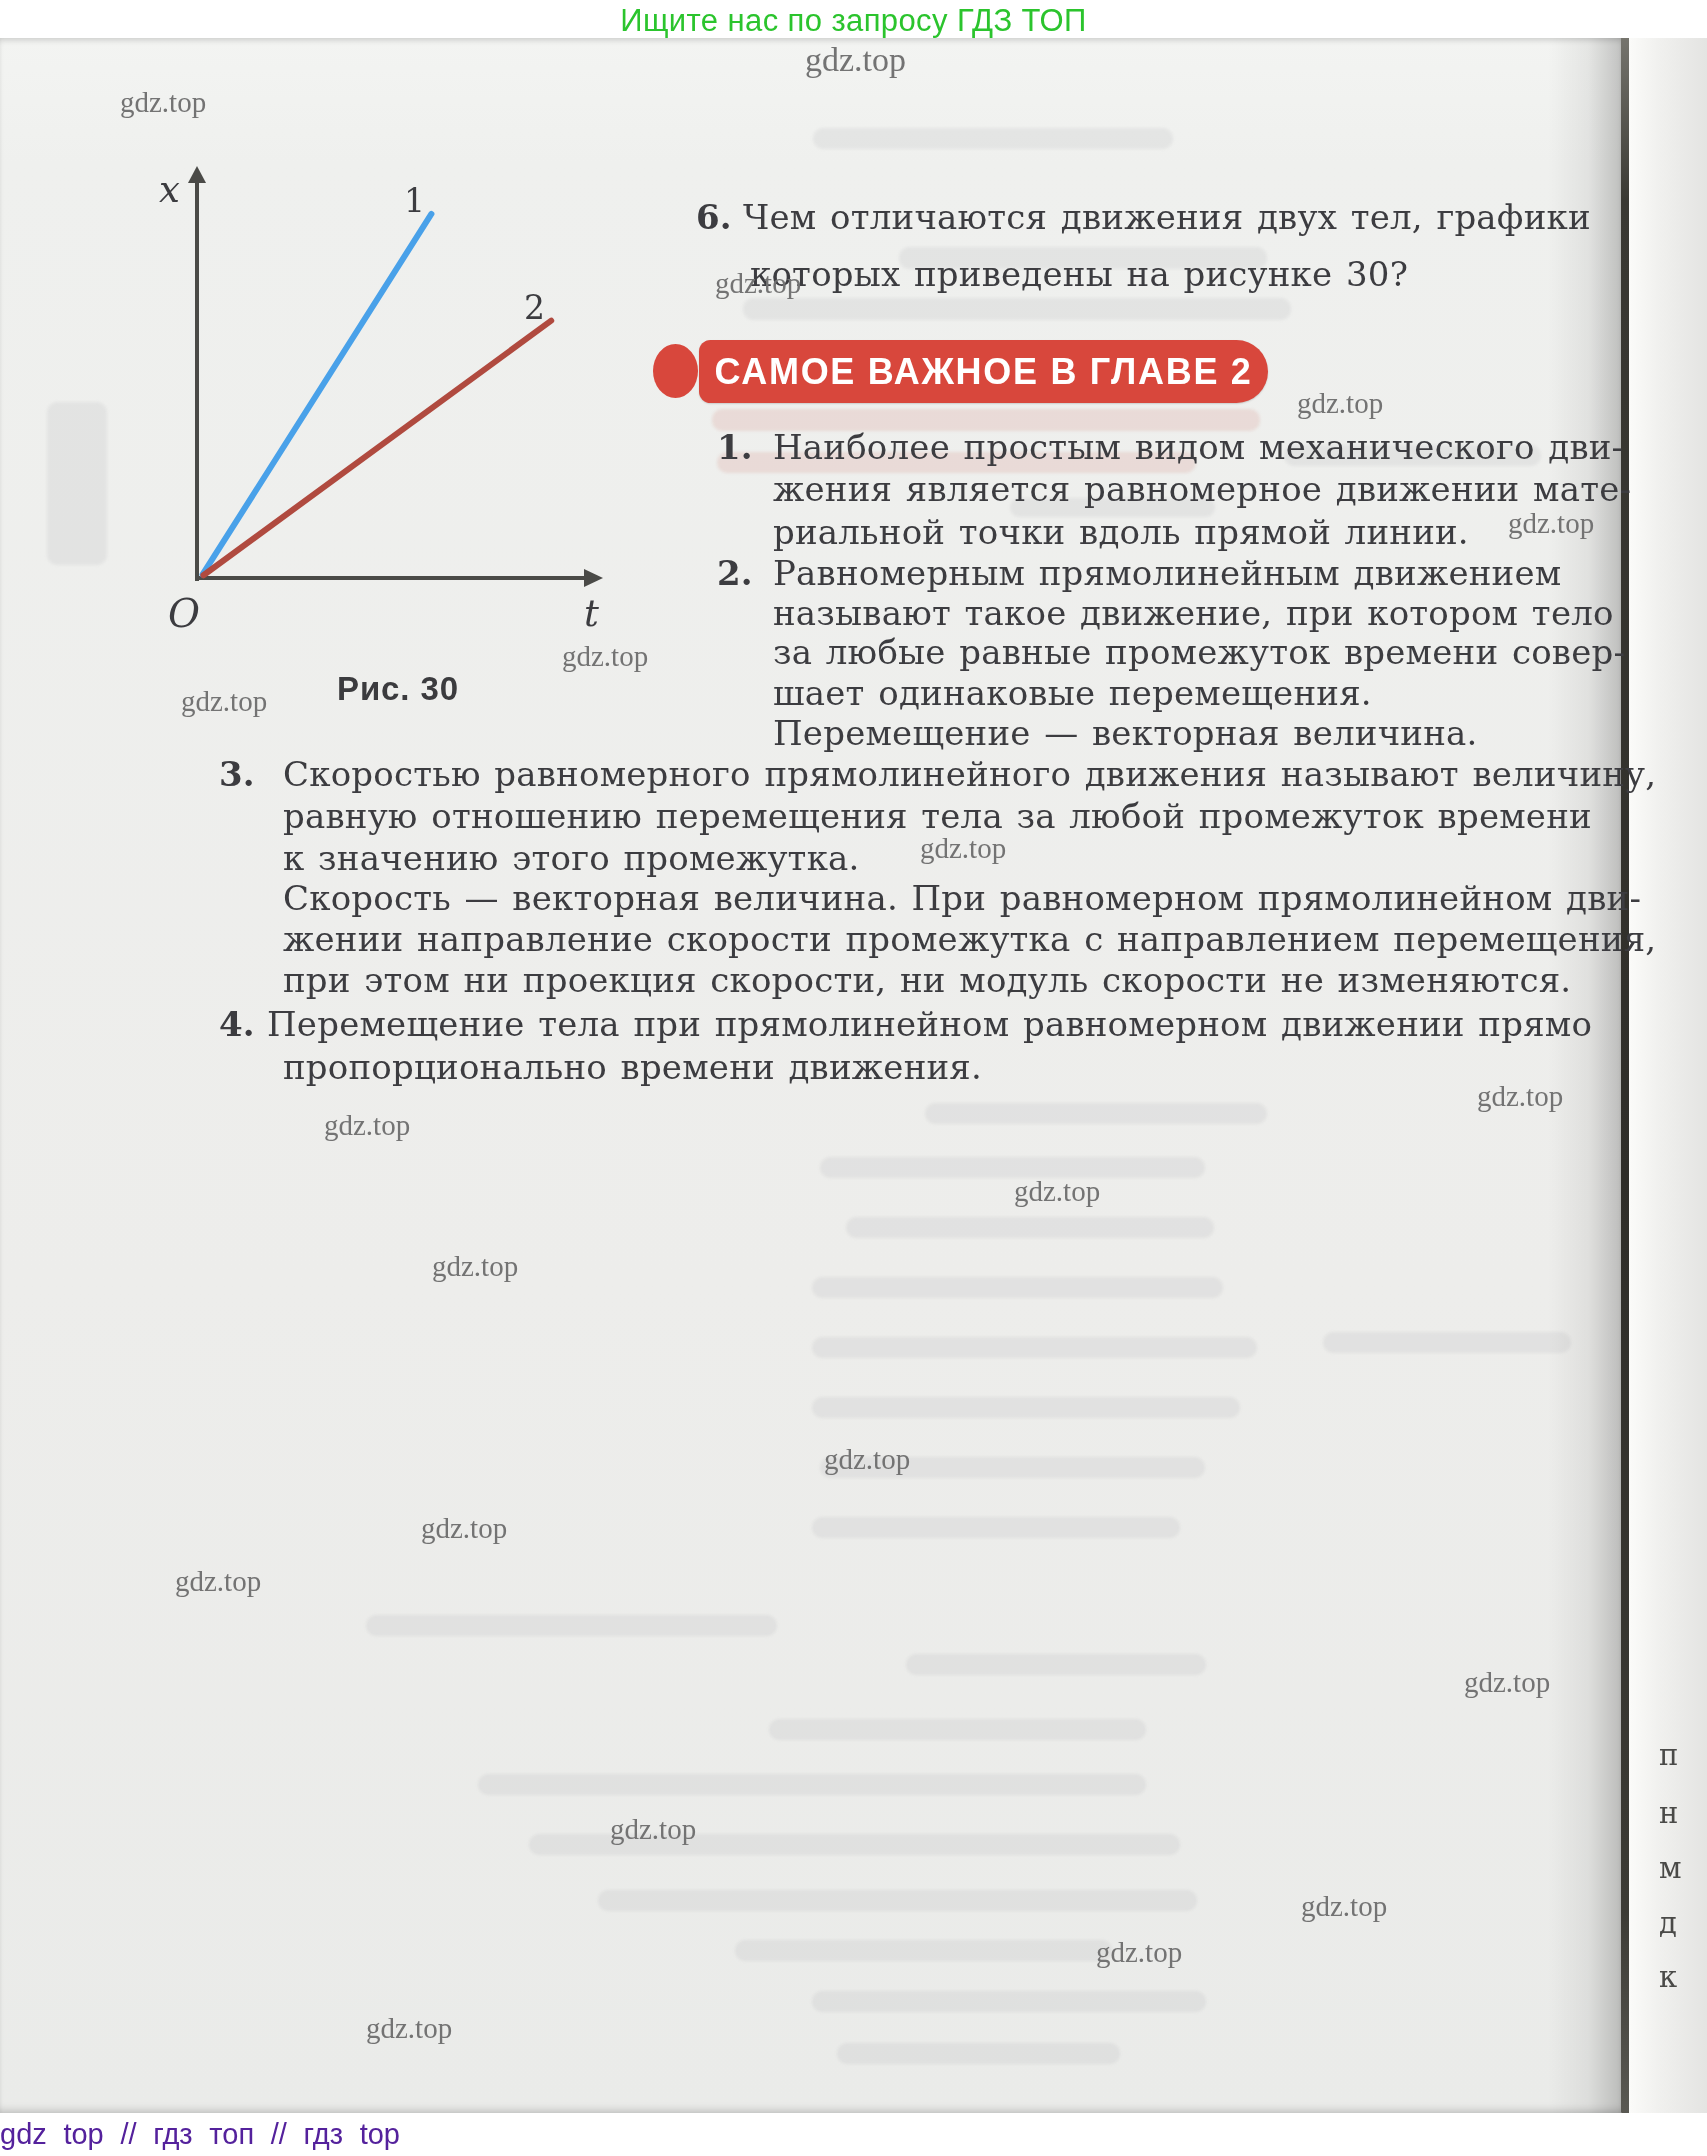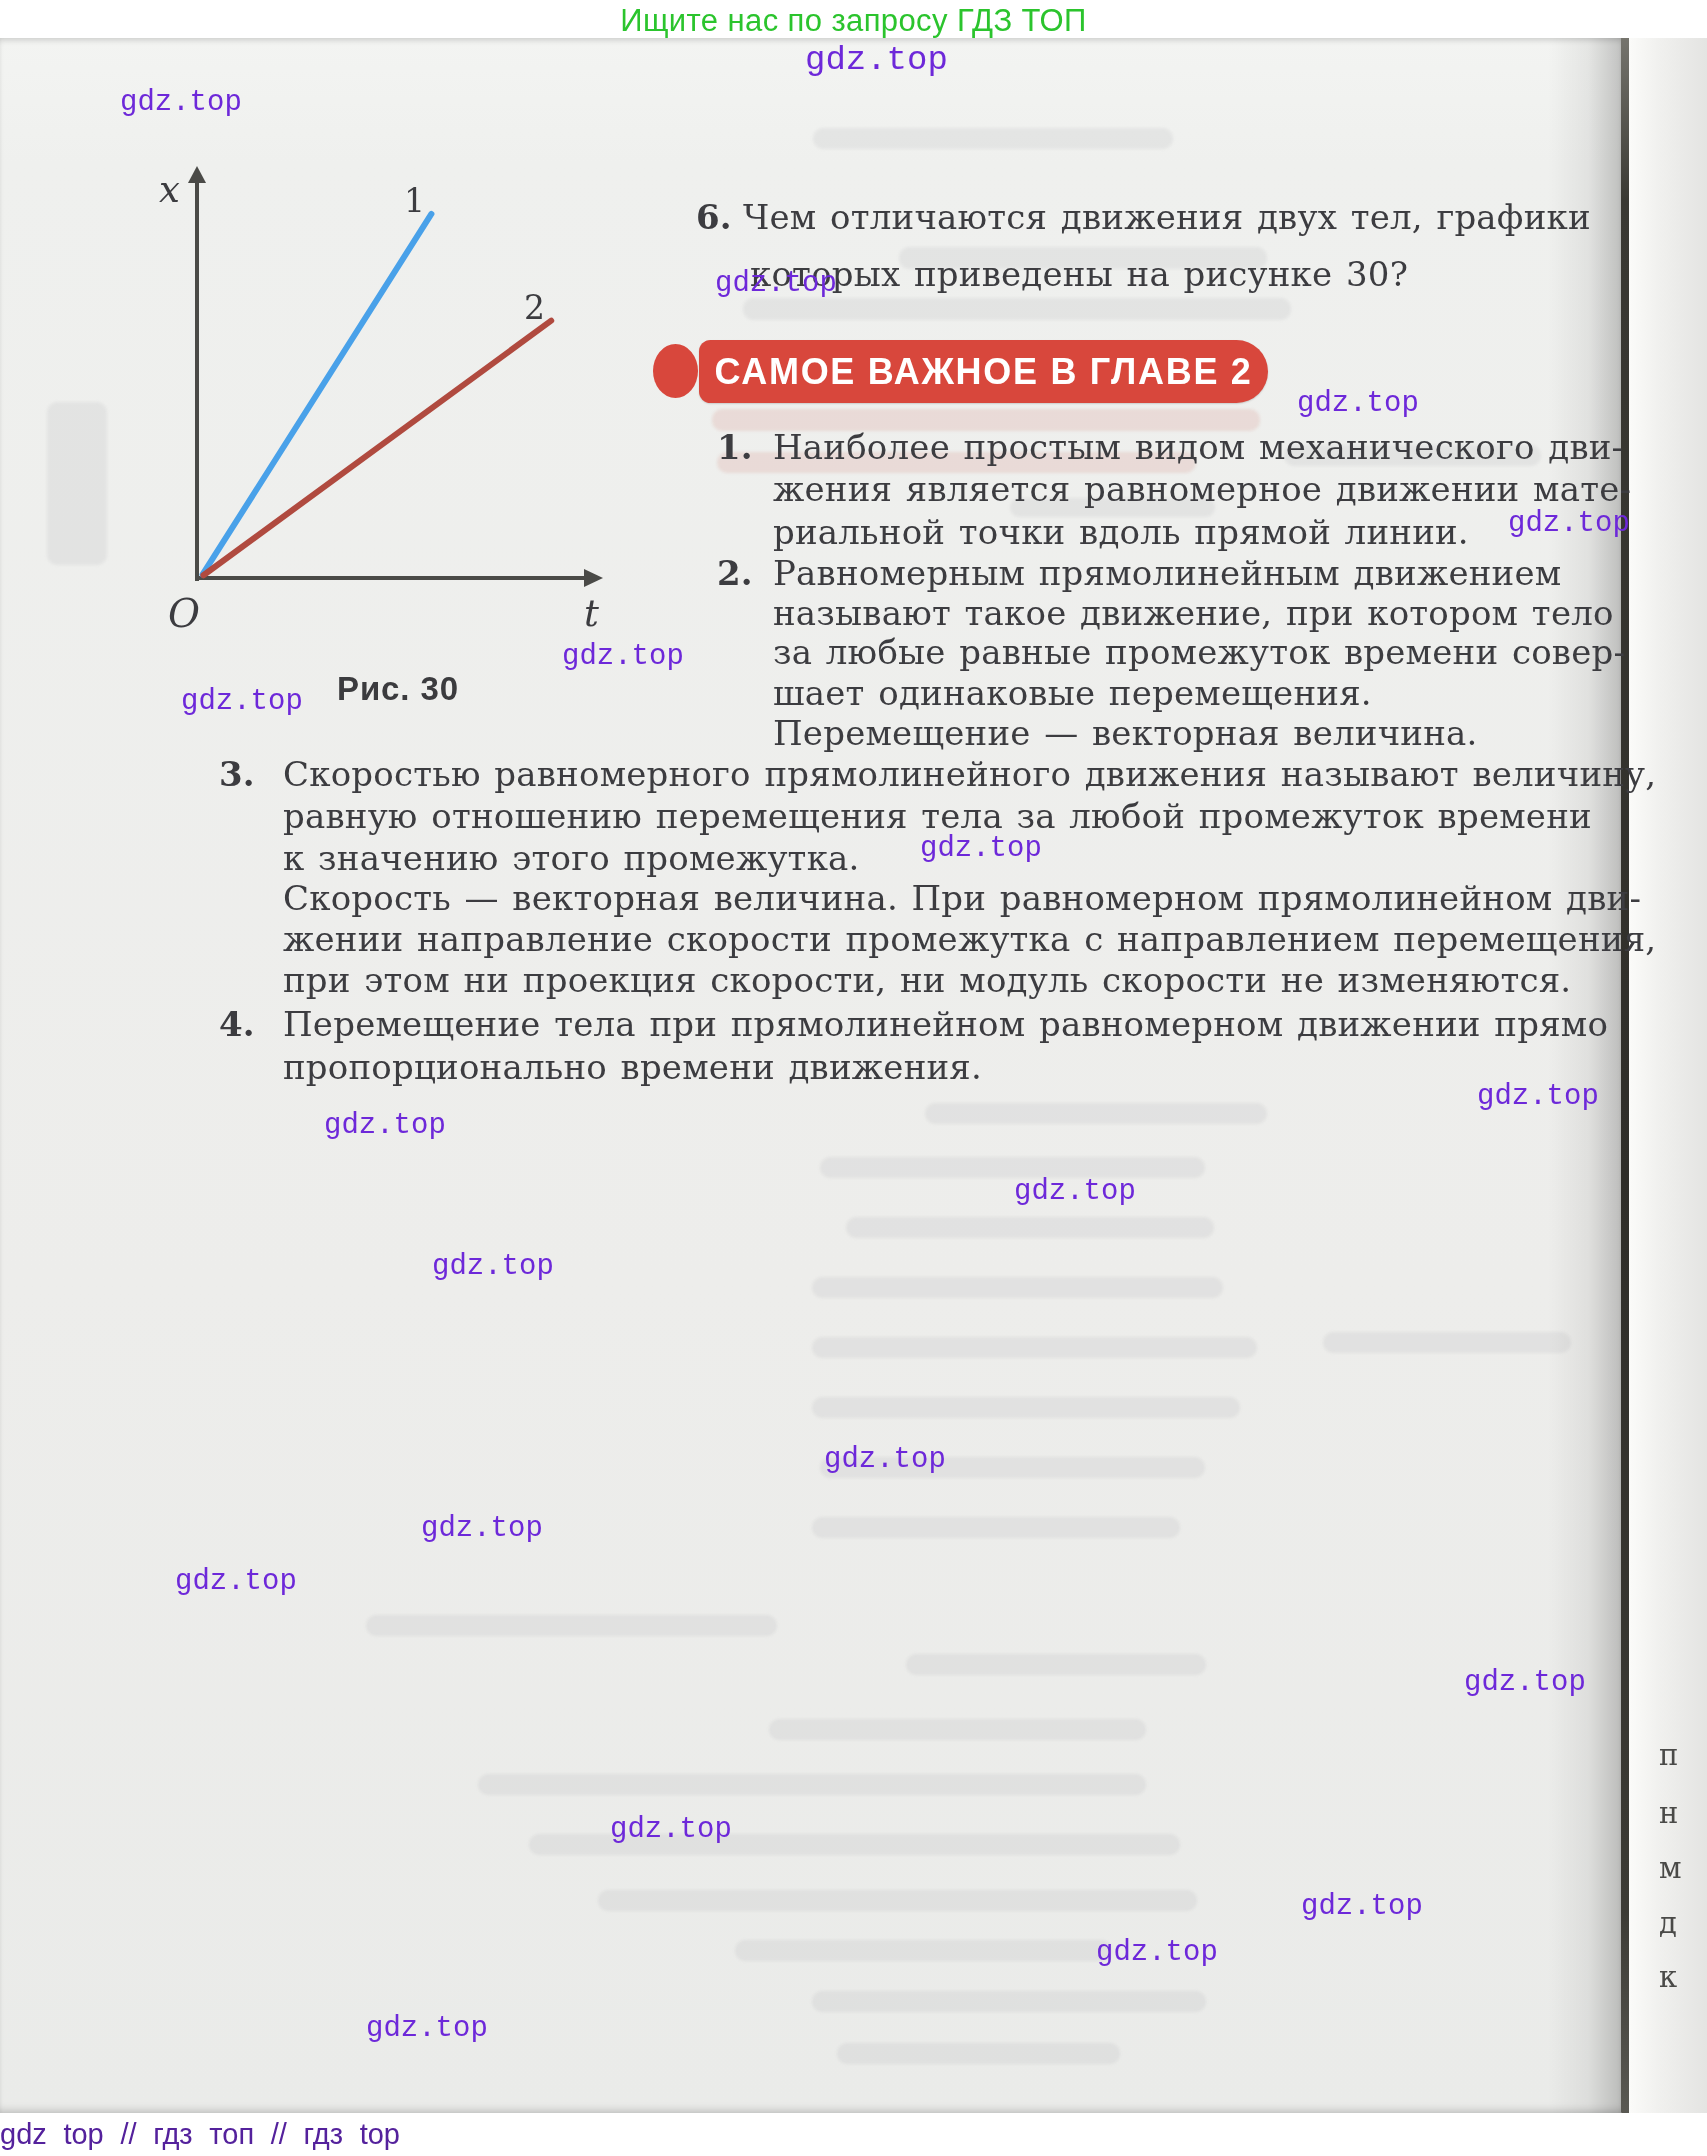--- a/index.html
+++ b/index.html
@@ -33,22 +33,22 @@
     position:absolute;left:0;top:2.6px;width:1707px;text-align:center;
     font-size:31px;color:#2bc42d;letter-spacing:0.4px;
   }
   .promo-bottom{
     position:absolute;left:0;top:2118px;width:1707px;text-align:left;
     font-size:29px;color:#54219c;font-weight:500;word-spacing:8.6px;
   }
 
   
   .wm{
-    position:absolute;font-size:29px;color:#6d28d9;white-space:nowrap;
-    font-family:Liberation Mono, monospace;
+    position:absolute;font-size:29px;color:#737373;white-space:nowrap;
+    font-family:Liberation Serif, serif;
   }
   .wm-lg{font-size:34px;}
 
   
   .ln{
     position:absolute;font-family:"DejaVu Serif",serif;font-size:34px;
     color:#3c3c40;white-space:nowrap;letter-spacing:0.2px;word-spacing:2.6px;line-height:45px;
   }
   .num{font-weight:bold;}
 
@@ -196,21 +196,21 @@
   <div class="ln" style="left:283px;top:752px;">Скоростью равномерного прямолинейного движения называют величину,</div>
   <div class="ln" style="left:283px;top:794px;">равную отношению перемещения тела за любой промежуток времени</div>
   <div class="ln" style="left:283px;top:836px;">к значению этого промежутка.</div>
   <div class="ln" style="left:283px;top:876px;">Скорость — векторная величина. При равномерном прямолинейном дви-</div>
   <div class="ln" style="left:283px;top:917px;">жении направление скорости промежутка с направлением перемещения,</div>
   <div class="ln" style="left:283px;top:958px;">при этом ни проекция скорости, ни модуль скорости не изменяются.</div>
 </div>
 
 <div>
   <span class="ln num" style="left:219px;top:1002px;">4.</span>
-  <div class="ln" style="left:283px;top:1002px;">Перемещение тела при прямолинейном равномерном движении прямо</div>
+  <div class="ln" style="left:267px;top:1002px;">Перемещение тела при прямолинейном равномерном движении прямо</div>
   <div class="ln" style="left:283px;top:1045px;">пропорционально времени движения.</div>
 </div>
 
 <span class="wm wm-lg" style="left:805px;top:41px;">gdz.top</span>
 <span class="wm" style="left:120px;top:86px;">gdz.top</span>
 <span class="wm" style="left:715px;top:267px;">gdz.top</span>
 <span class="wm" style="left:1297px;top:387px;">gdz.top</span>
 <span class="wm" style="left:1508px;top:507px;">gdz.top</span>
 <span class="wm" style="left:562px;top:640px;">gdz.top</span>
 <span class="wm" style="left:181px;top:685px;">gdz.top</span>

